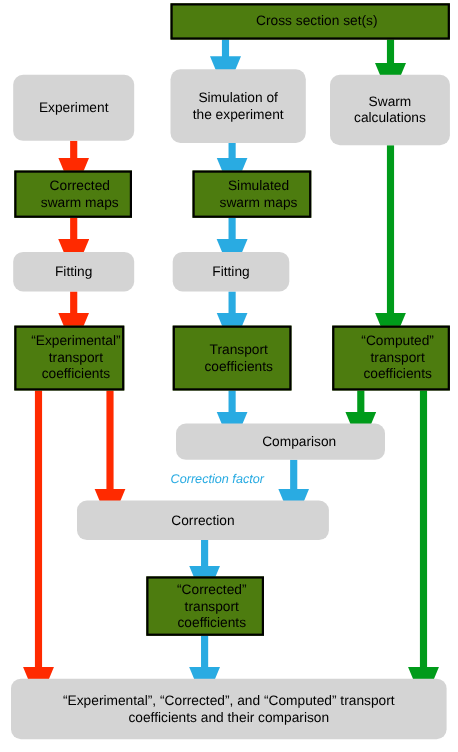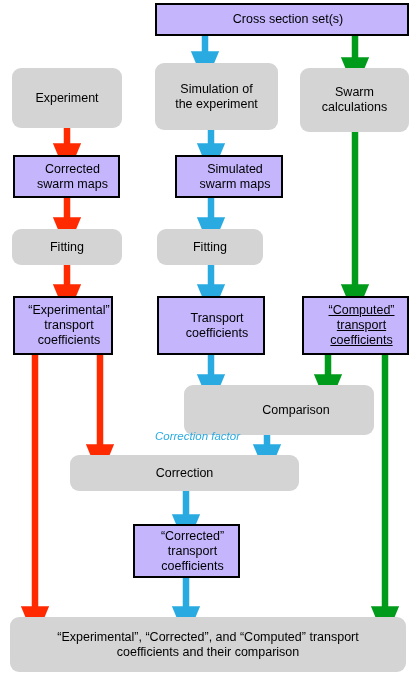--- a/index.html
+++ b/index.html
@@ -21,21 +21,21 @@
     display: flex;
     align-items: center;
     justify-content: center;
     text-align: center;
     color: #000000;
     font-size: 12.5px;
     line-height: 15px;
     z-index: 3;
   }
   .node.rect {
-    background: #c4b5fd;
+    background: #4d7c0f;
     border: 2.2px solid #000000;
     padding-left: 12px;
   }
   .node.round {
     background: #d4d4d4;
     border-radius: 9px;
   }
   .node .lbl {
     padding: 0 3px;
     white-space: pre-line;
@@ -185,27 +185,27 @@
     <span class="lbl">“Experimental”
 transport
 coefficients</span>
   </div>
 
   <div class="node rect" style="left:157px;top:296px;width:108px;height:59px;">
     <span class="lbl">Transport
 coefficients</span>
   </div>
 
-  <div class="node rect" style="left:302px;top:296px;width:107px;height:59px;text-decoration:underline;">
+  <div class="node rect" style="left:302px;top:296px;width:107px;height:59px;">
     <span class="lbl">“Computed”
 transport
 coefficients</span>
   </div>
 
-  <div class="node round" style="left:184px;top:385px;width:190px;height:50px;padding-left:34px;">
+  <div class="node round" style="left:160px;top:385px;width:190px;height:33px;padding-left:34px;">
     <span class="lbl">Comparison</span>
   </div>
 
   <div class="annot" style="left:155px;top:429px;">
     <span>Correction factor</span>
   </div>
 
   <div class="node round" style="left:70px;top:455px;width:229px;height:36px;">
     <span class="lbl">Correction</span>
   </div>

